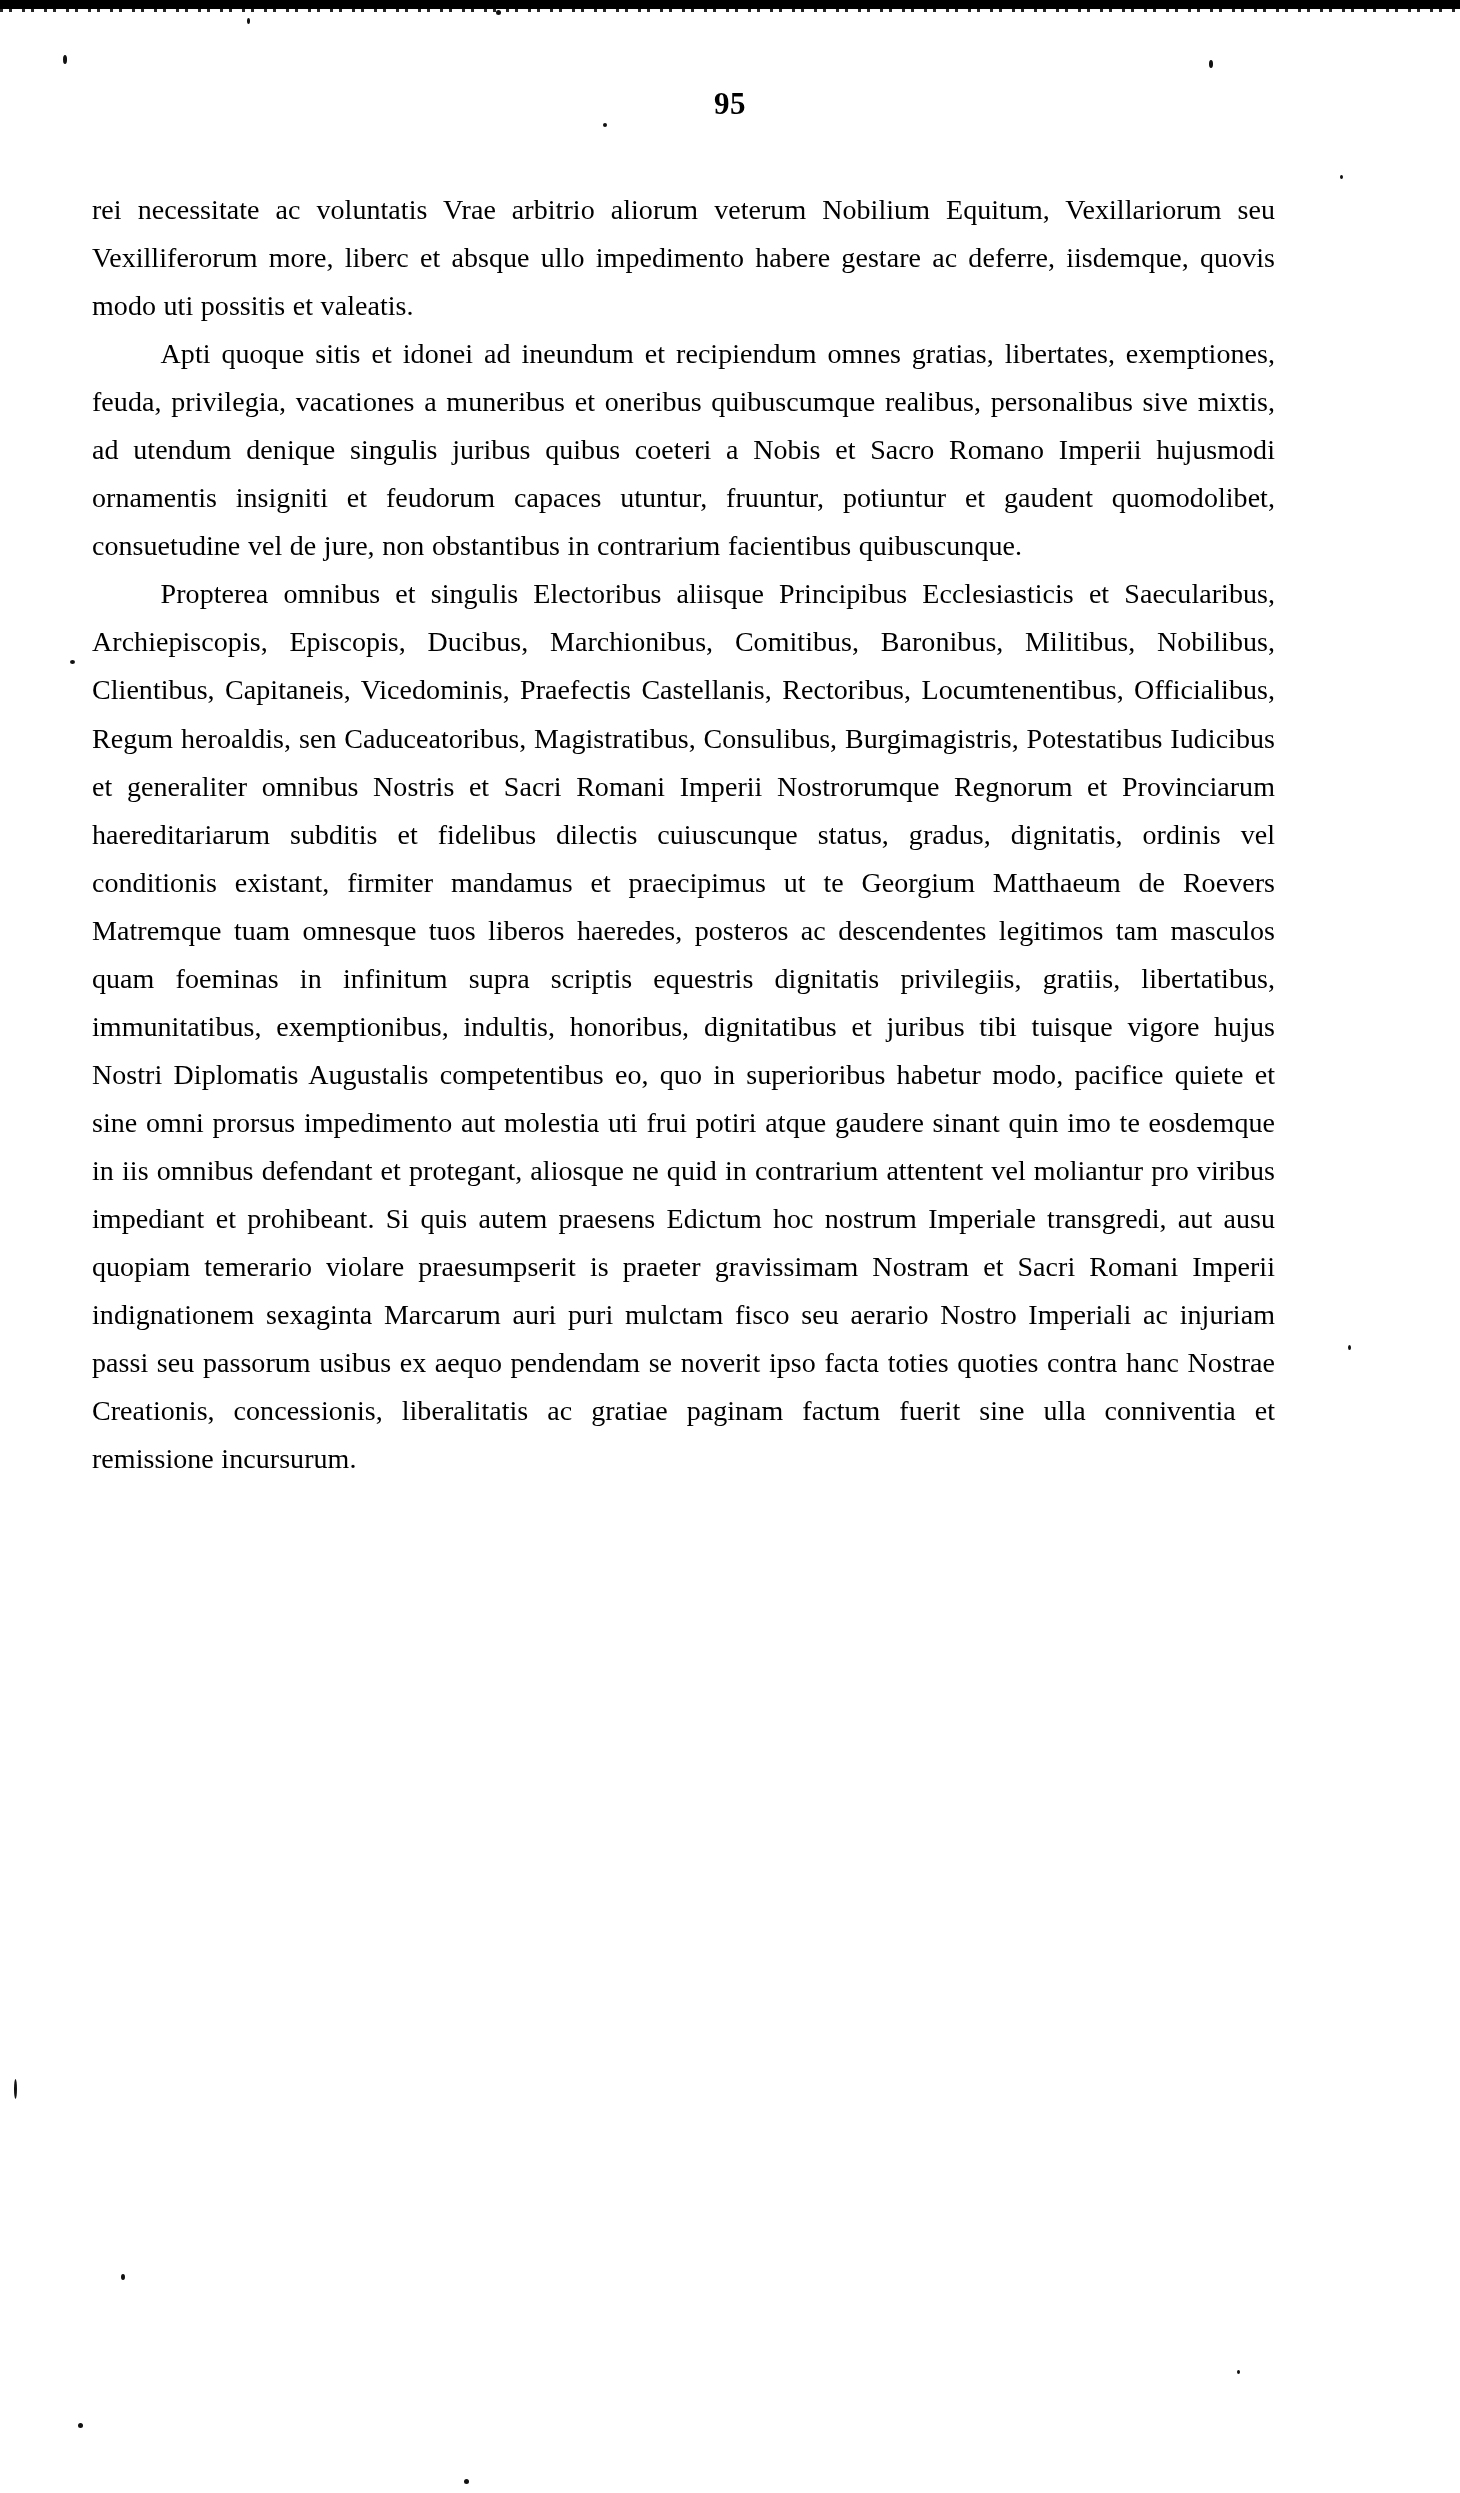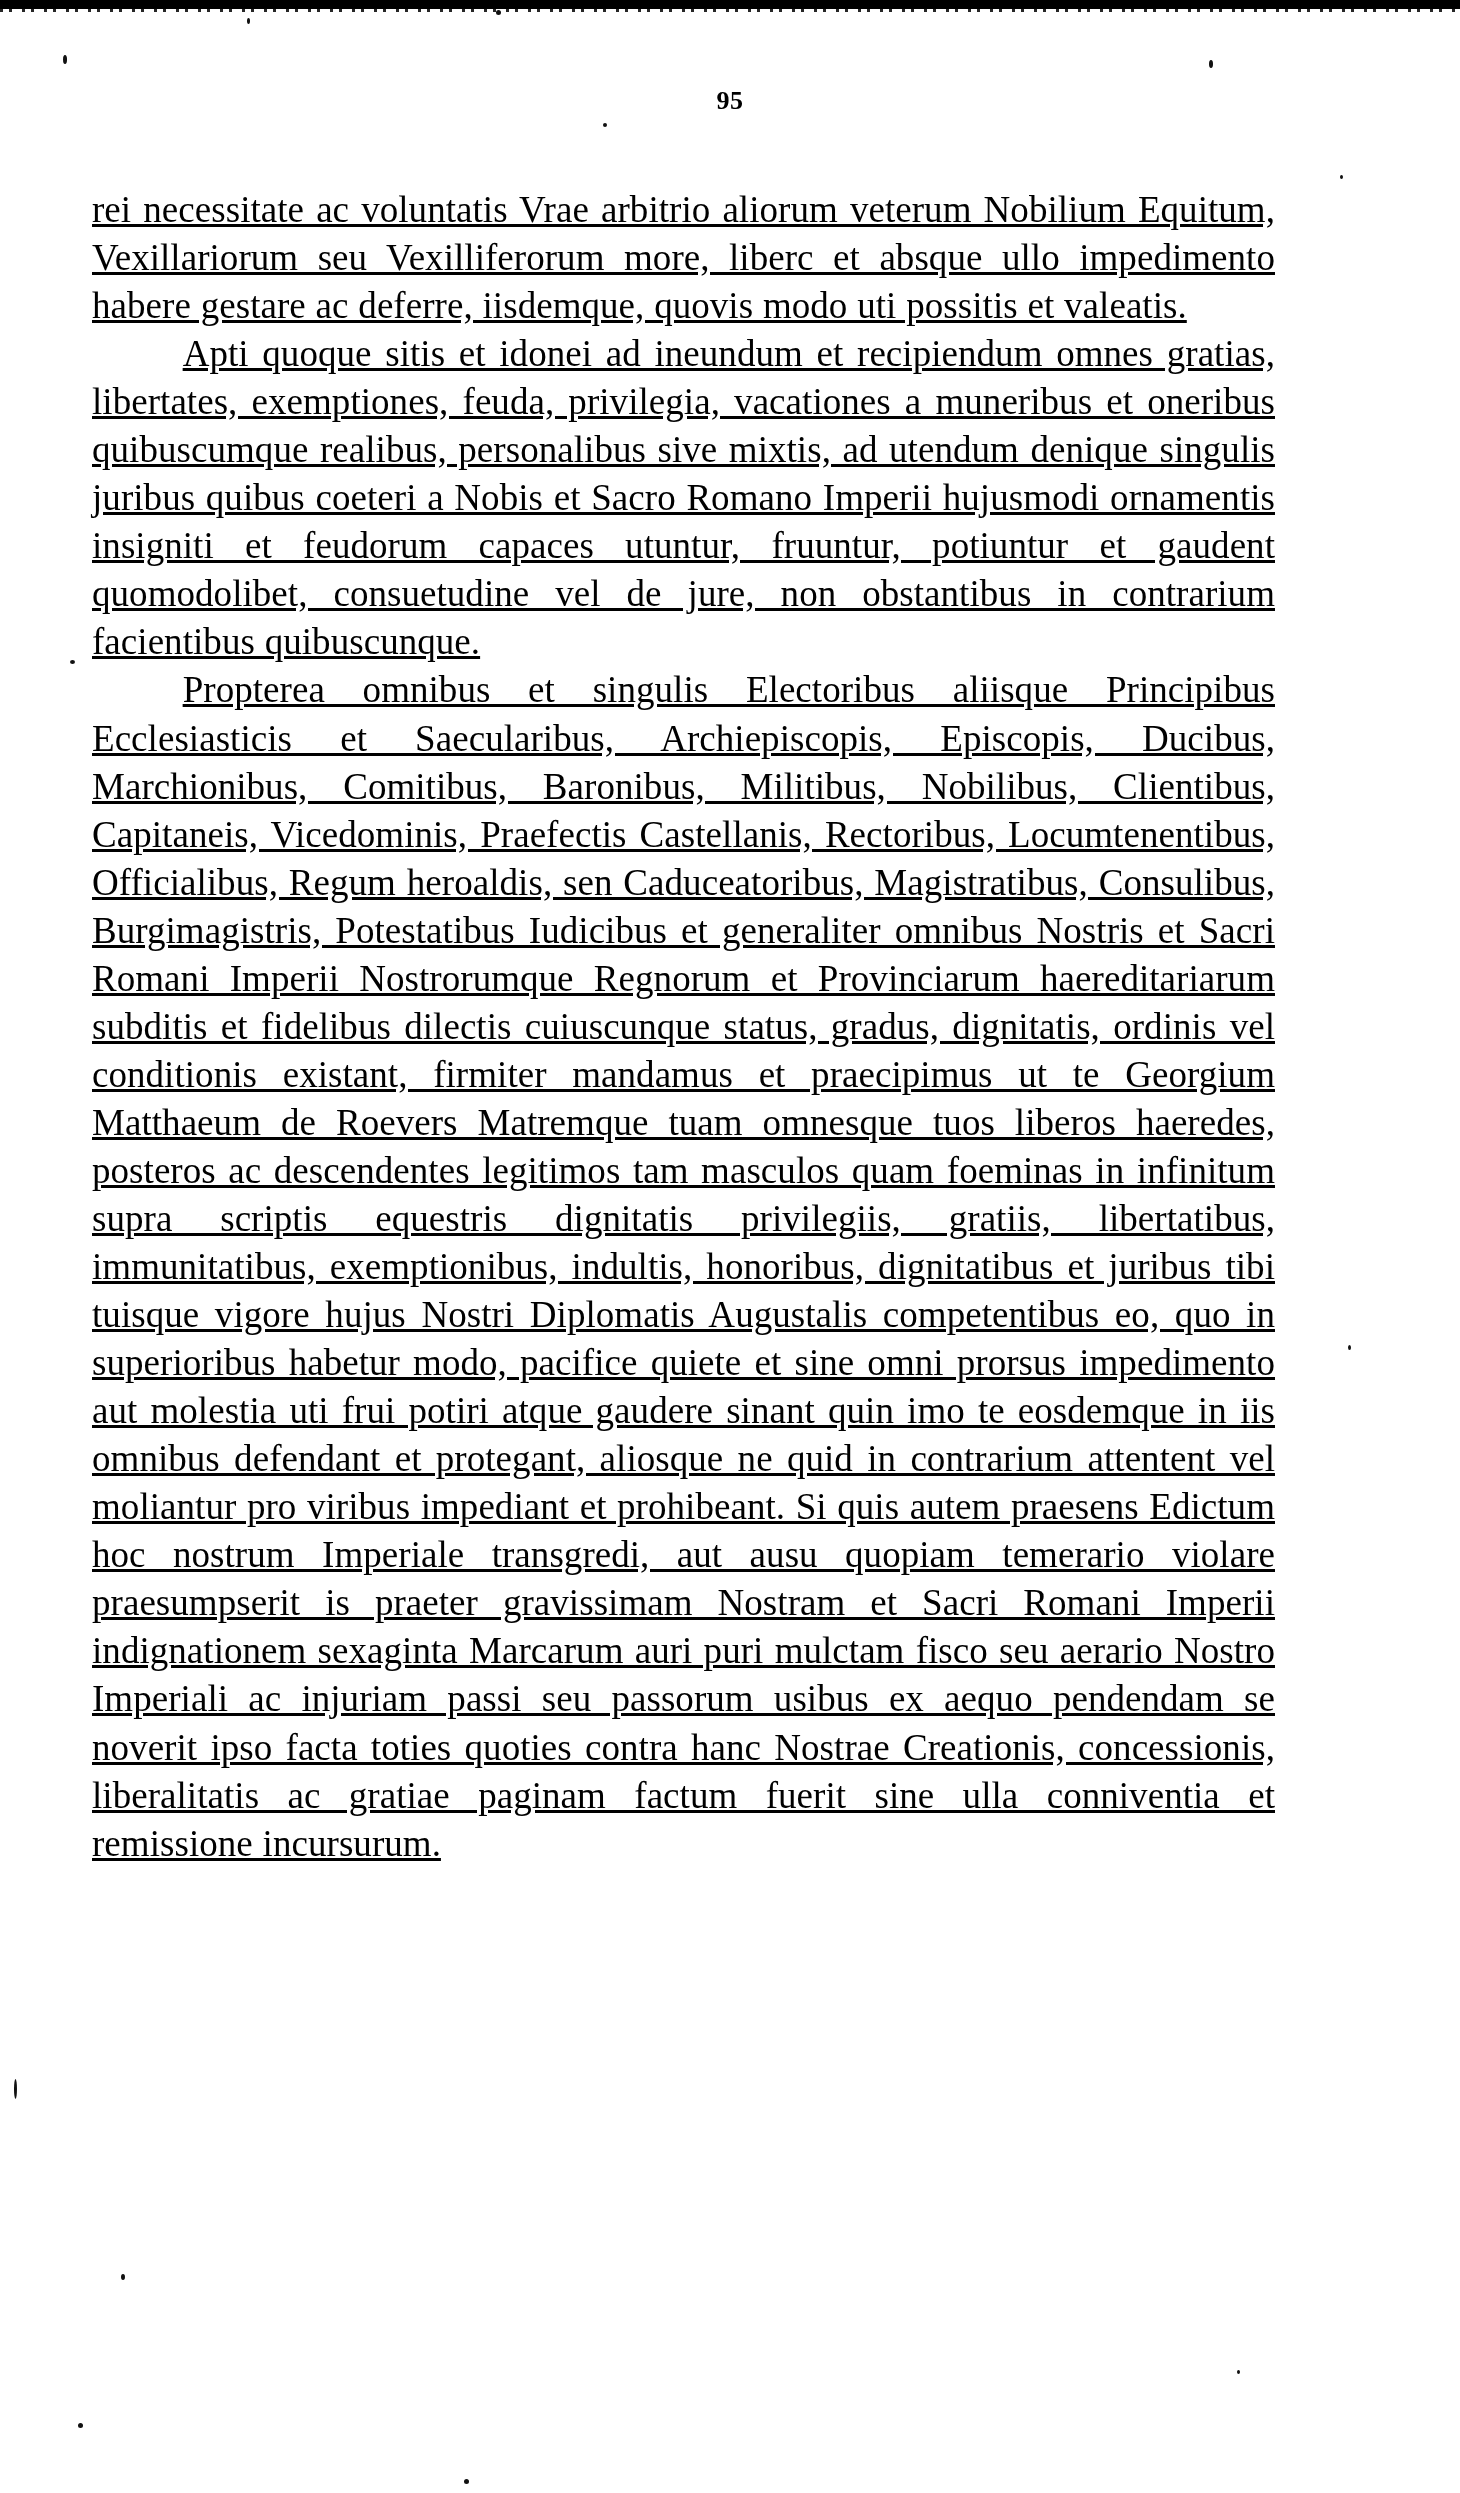--- a/index.html
+++ b/index.html
@@ -49,38 +49,37 @@
     border-radius: 50%;
   }
 
   
   .folio {
     position: absolute;
     top: 86px;
     left: 0;
     width: 1460px;
     text-align: center;
-    font-size: 26px;
+    font-size: 31px;
     font-weight: bold;
     letter-spacing: .5px;
   }
 
   
   .textblock {
     position: absolute;
     top: 186px;
     left: 92px;
     width: 1183px;
-    font-size: 37px;
+    font-size: 28px;
     line-height: 48.05px;
     text-align: justify;
     text-justify: inter-word;
     letter-spacing: .05px;
     word-spacing: .5px;
-    text-decoration: underline;
     -webkit-font-smoothing: none;
   }
   .textblock p {
     margin: 0;
   }
   .textblock p.indent {
     text-indent: 2.45em;
   }
   
   .textblock p.heavy {

